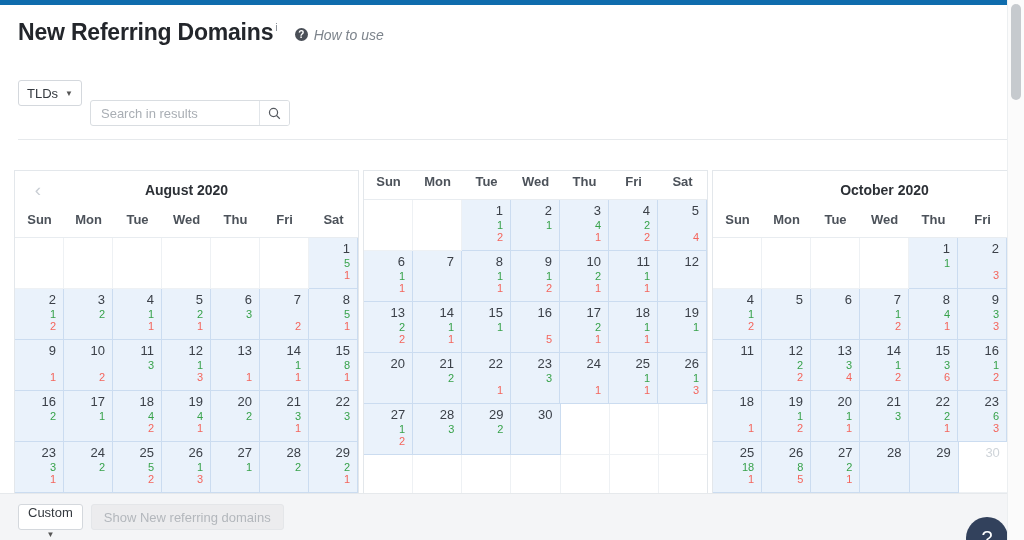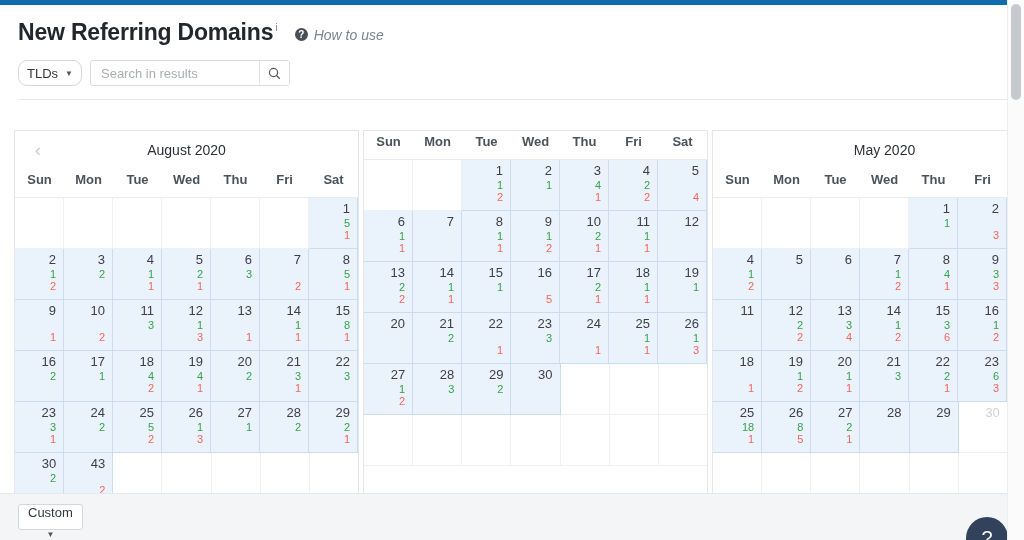--- a/index.html
+++ b/index.html
@@ -34,28 +34,28 @@
     width: 13px; height: 13px; border-radius: 50%;
     background: #4a4f57; color: #fff;
     font-size: 10px; line-height: 13px; text-align: center;
     font-weight: bold; display:inline-block;
   }
   .howto-label { font-size: 14px; color: #7d848c; margin-left: 6px; font-style: italic; }
 
   
   .toolbar { display: flex; align-items: center; margin-top: 15px; }
   .tld-select {
-    height: 26px; min-width: 63px; border: 1px solid #d4d8dd; border-radius: 9px;
+    height: 26px; min-width: 63px; border: 1px solid #d4d8dd; border-radius: 3px;
     background: #fff; display: flex; align-items: center; justify-content: center;
     gap: 7px; padding: 0 8px; font-size: 13px; color: #33383e; cursor: pointer;
   }
   .caret { font-size: 8px; color: #555; }
   .search-wrap {
     display: flex; margin-left: 8px; height: 26px;
-    border: 1px solid #d9dde1; border-radius: 3px; overflow: hidden; background: #fff;
+    border: 1px solid #d9dde1; border-radius: 3px; overflow: hidden; background: #fff; margin-top: 40px;
   }
   .search-input {
     width: 168px; border: none; outline: none; padding: 0 10px;
     font-size: 13px; color: #33383e; font-family: "Liberation Sans", sans-serif;
     background: transparent;
   }
   .search-input::placeholder { color: #a9aeb4; }
   .search-btn {
     width: 30px; border: none; border-left: 1px solid #e2e6ea; background: #fff;
     display: flex; align-items: center; justify-content: center; cursor: pointer;
@@ -67,21 +67,21 @@
   .cal-area { display: flex; padding: 14px 0 0 14px; background: #fff; }
   .cal {
     width: 345px; border: 1px solid #e3e7eb; background: #fff;
     margin-right: 4px; flex: 0 0 auto;
   }
   .cal.last { width: 345px; }
   .cal-head {
     position: relative; height: 38px; display: flex;
     align-items: center; justify-content: center;
   }
-  .cal-title { font-size: 14px; font-weight: normal; color: #2c3036; }
+  .cal-title { font-size: 14px; font-weight: bold; color: #2c3036; }
   .nav-prev, .nav-next {
     position: absolute; top: 50%; transform: translateY(-50%);
     width: 22px; height: 22px; color: #c9ced4; font-size: 19px;
     display: flex; align-items: center; justify-content: center;
     cursor: pointer; font-family: "Liberation Sans", sans-serif;
   }
   .nav-prev { left: 12px; }
   .nav-next { right: 12px; }
 
   .dow-row { display: flex; height: 28px; font-weight: bold; }
@@ -813,21 +813,21 @@
               <div class="vals">
                 <div class="v-blank"></div>
                 <div class="v-blank"></div>
               </div>
             </div>
           </div>
         </div>
       </div>
       <div class="cal last">
         <div class="cal-head">
-          <div class="cal-title">May 2020</div>
+          <div class="cal-title">October 2020</div>
           <div class="nav-next">›</div>
         </div>
         <div class="dow-row">
           <div class="dow">Sun</div>
           <div class="dow">Mon</div>
           <div class="dow">Tue</div>
           <div class="dow">Wed</div>
           <div class="dow">Thu</div>
           <div class="dow">Fri</div>
           <div class="dow">S</div>
@@ -1141,20 +1141,21 @@
           </div>
         </div>
       </div>
     </div>
 
   <div class="footer">
     <div class="custom-select">
       <span>Custom</span>
       <span class="caret">▼</span>
     </div>
+    <button class="show-btn">Show New referring domains</button>
   </div>
 
   <div class="help-fab">
     <span>?</span>
   </div>
 
   <div class="scrollbar-track">
     <div class="scrollbar-thumb"></div>
   </div>
 

